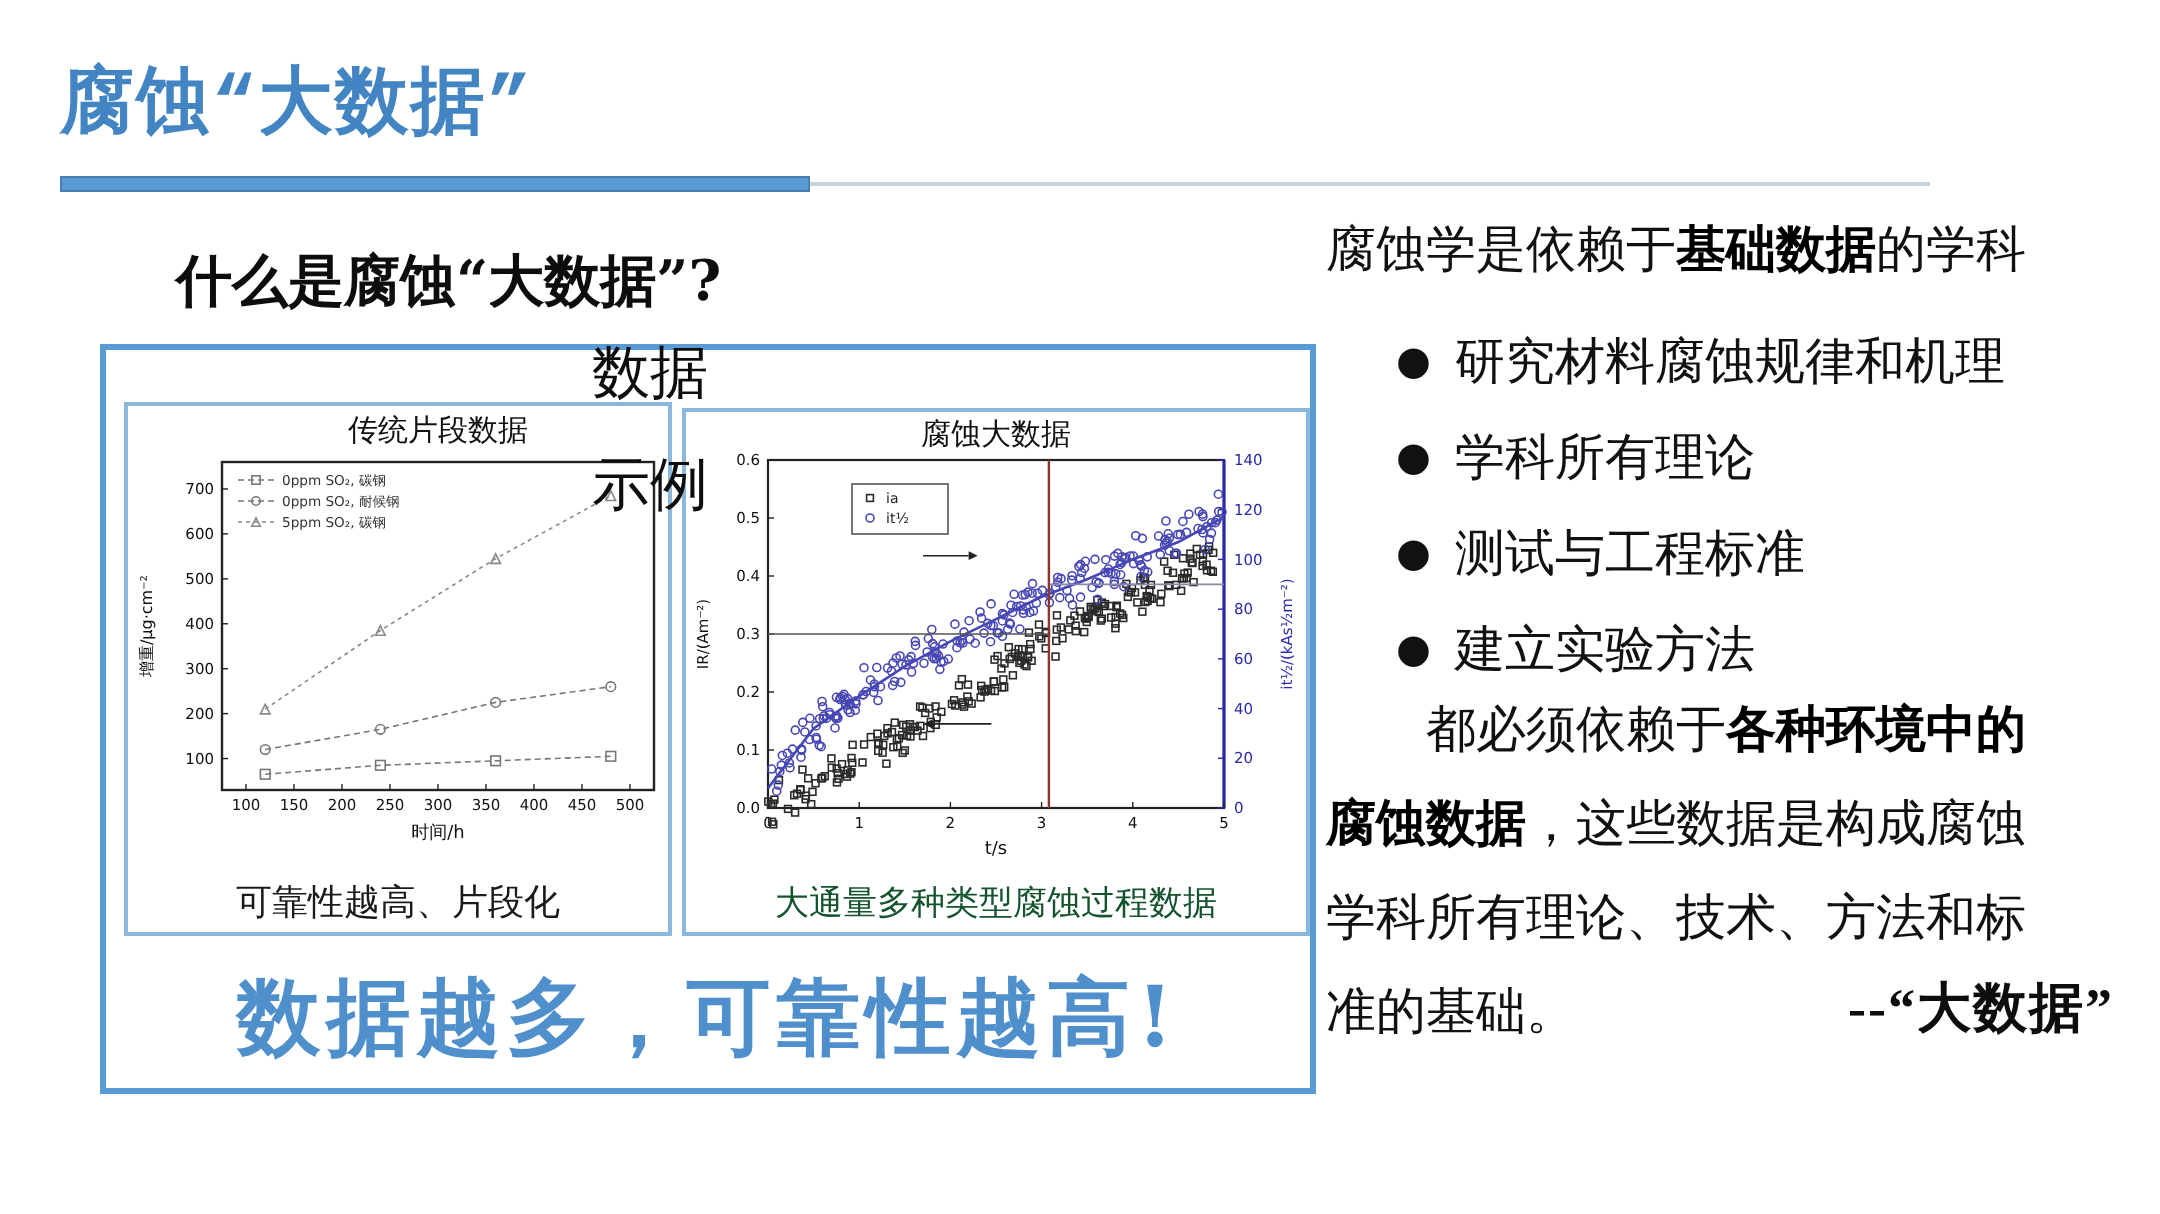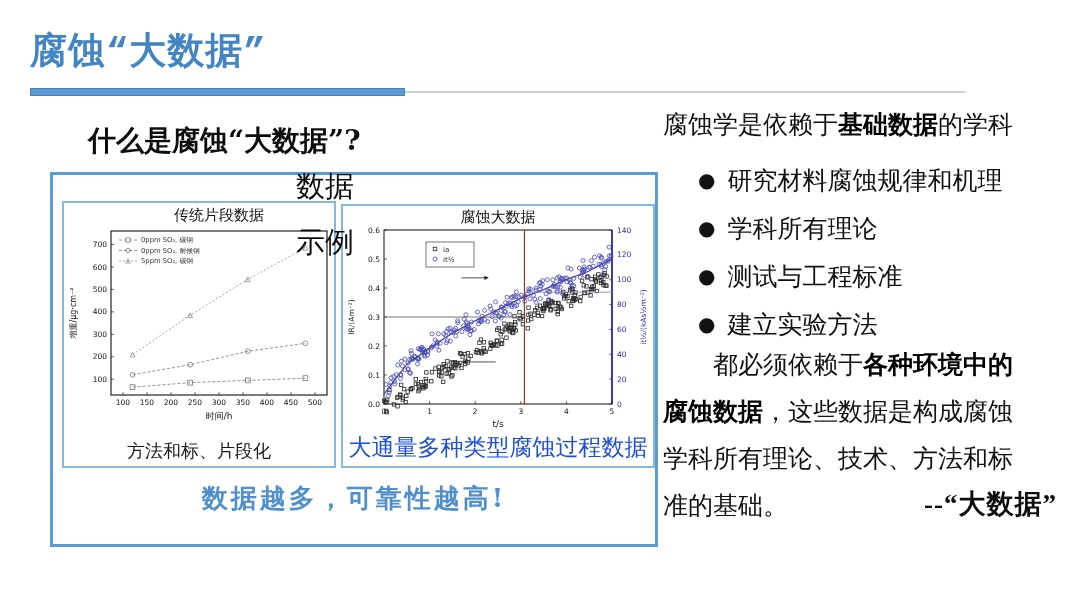--- a/index.html
+++ b/index.html
@@ -18,28 +18,28 @@
   .outer-box{left:50px;top:172px;width:608px;height:375px;border:3px solid #5b9bd5;box-sizing:border-box;background:#fff;}
   .inner-box{position:absolute;border:2px solid #8ab8dc;box-sizing:border-box;background:#fff;}
   .inner-left{left:9px;top:26px;width:274px;height:267px;}
   .inner-right{left:288px;top:29px;width:314px;height:264px;}
   .chart-svg{position:absolute;left:1px;top:2px;}
   .panel-caption{
     position:absolute;left:0;bottom:3px;width:100%;text-align:center;
     font-size:18px;white-space:nowrap;
   }
   .panel-caption.dark{color:#1a1a1a;}
-  .panel-caption.blue{color:#1d4ed8;font-size:23px;}
+  .panel-caption.blue{color:#14532d;font-size:17px;}
   .overlay-label{
     left:296px;top:170px;width:80px;text-align:left;z-index:5;
     font-size:29px;color:#0d0d0d;line-height:32px;
   }
   .overlay-label .l2{margin-top:24px;}
   .slogan{
-    left:50px;top:481px;width:608px;text-align:center;font-size:26px;
+    left:50px;top:481px;width:608px;text-align:center;font-size:42px;
     font-weight:bold;color:#4f8fcb;letter-spacing:3px;white-space:nowrap;
   }
   .rc-intro{left:663px;top:108px;width:417px;font-size:25px;white-space:nowrap;}
   .hl{color:#000000;font-weight:bold;}
   .rc-bullets{left:698px;top:156px;font-size:25px;}
   .rc-bullets .bullet-row{height:48px;line-height:48px;white-space:nowrap;}
   .bullet-dot{font-size:20px;margin-right:12px;vertical-align:2px;}
   .rc-para{
     left:663px;top:341px;width:420px;font-size:25px;line-height:47px;
     white-space:pre-line;
@@ -115,21 +115,21 @@
         <text x="76" y="47.9" font-size="6.8" fill="#333" font-family="&quot;DejaVu Sans&quot;,sans-serif">0ppm SO₂, 耐候钢</text>
         <polyline points="67.6,149.56164383561645 125.19999999999999,110.24657534246575 182.79999999999998,74.30136986301369 240.4,42.849315068493155" fill="none" stroke="#888888" stroke-width="0.8" stroke-dasharray="2,2"></polyline>
         <polygon points="67.6,147.16164383561645 65.19999999999999,151.96164383561646 70,151.96164383561646" fill="none" stroke="#888888" stroke-width="0.8"></polygon>
         <polygon points="125.19999999999999,107.84657534246574 122.79999999999998,112.64657534246575 127.6,112.64657534246575" fill="none" stroke="#888888" stroke-width="0.8"></polygon>
         <polygon points="182.79999999999998,71.90136986301368 180.39999999999998,76.7013698630137 185.2,76.7013698630137" fill="none" stroke="#888888" stroke-width="0.8"></polygon>
         <polygon points="240.4,40.449315068493156 238,45.24931506849315 242.8,45.24931506849315" fill="none" stroke="#888888" stroke-width="0.8"></polygon>
         <line x1="54" y1="56" x2="72" y2="56" stroke="#888888" stroke-width="0.8" stroke-dasharray="2,2"></line>
         <polygon points="63,53.9 60.9,58.1 65.1,58.1" fill="none" stroke="#888888" stroke-width="0.8"></polygon>
         <text x="76" y="58.4" font-size="6.8" fill="#333" font-family="&quot;DejaVu Sans&quot;,sans-serif">5ppm SO₂, 碳钢</text>
       </svg>
-    <div class="panel-caption dark">方法和标、片段化</div>
+    <div class="panel-caption dark">可靠性越高、片段化</div>
   </div>
   <div class="inner-box inner-right">
     <svg class="chart-svg" id="chart-right" width="310" height="228">
         <rect x="40" y="22" width="228" height="174" fill="#fff" stroke="#222" stroke-width="1.1"></rect>
         <line x1="268" y1="22" x2="268" y2="196" stroke="#2a2aaa" stroke-width="1.6"></line>
         <line x1="40" y1="196" x2="40" y2="193" stroke="#222" stroke-width="0.7"></line>
         <text x="40" y="206" text-anchor="middle" font-size="7.5" fill="#111" font-family="&quot;DejaVu Sans&quot;,sans-serif">0</text>
         <line x1="85.6" y1="196" x2="85.6" y2="193" stroke="#222" stroke-width="0.7"></line>
         <text x="85.6" y="206" text-anchor="middle" font-size="7.5" fill="#111" font-family="&quot;DejaVu Sans&quot;,sans-serif">1</text>
         <line x1="131.2" y1="196" x2="131.2" y2="193" stroke="#222" stroke-width="0.7"></line>

